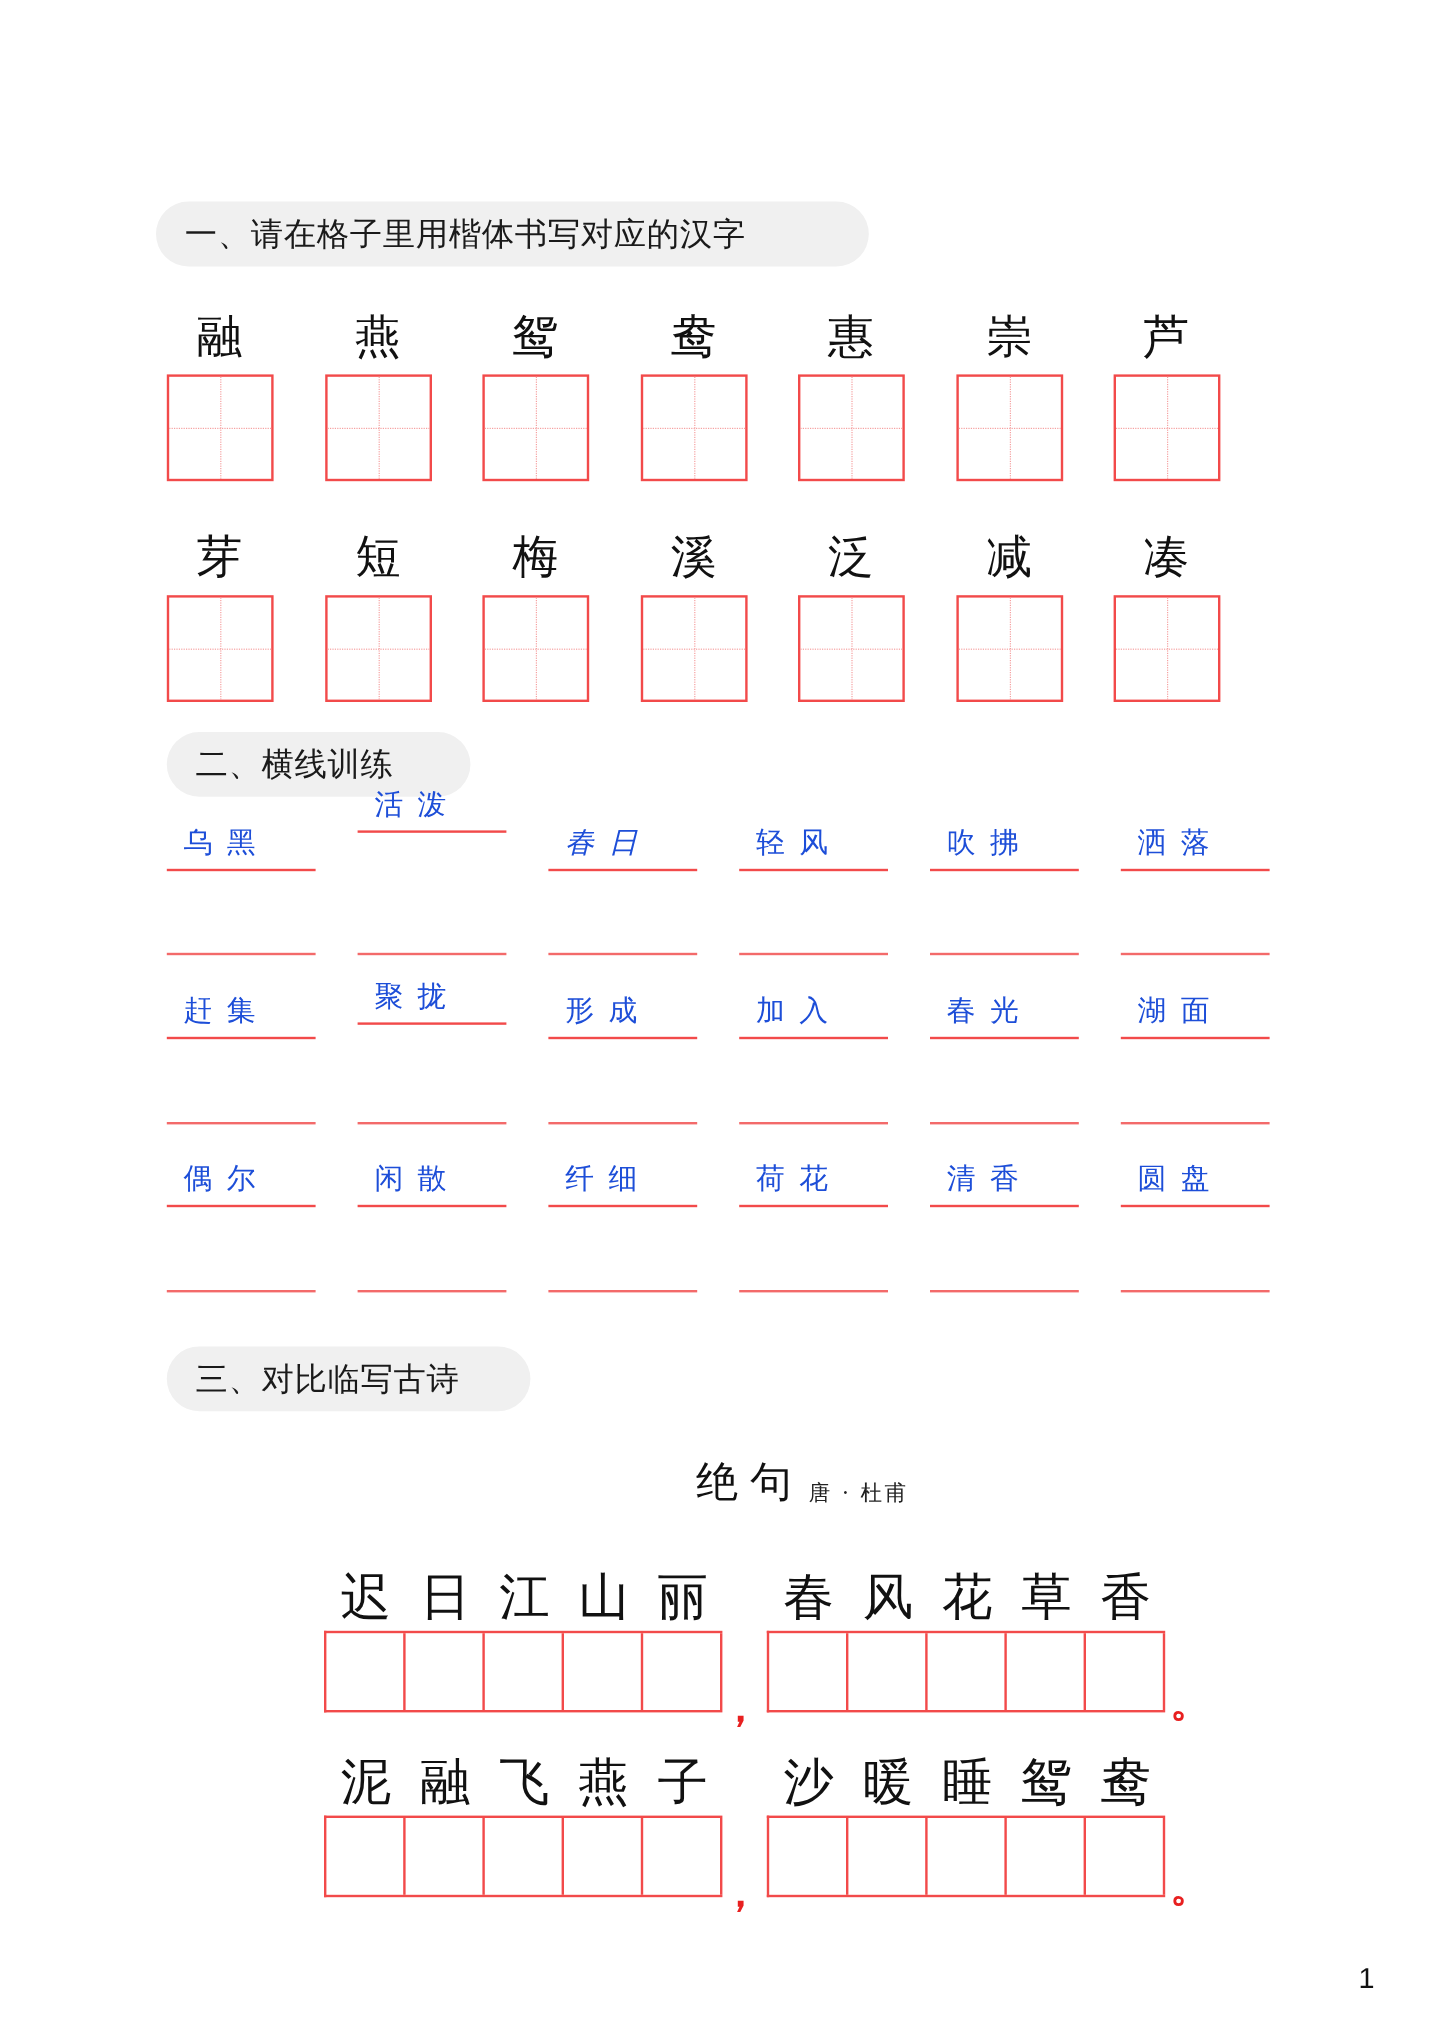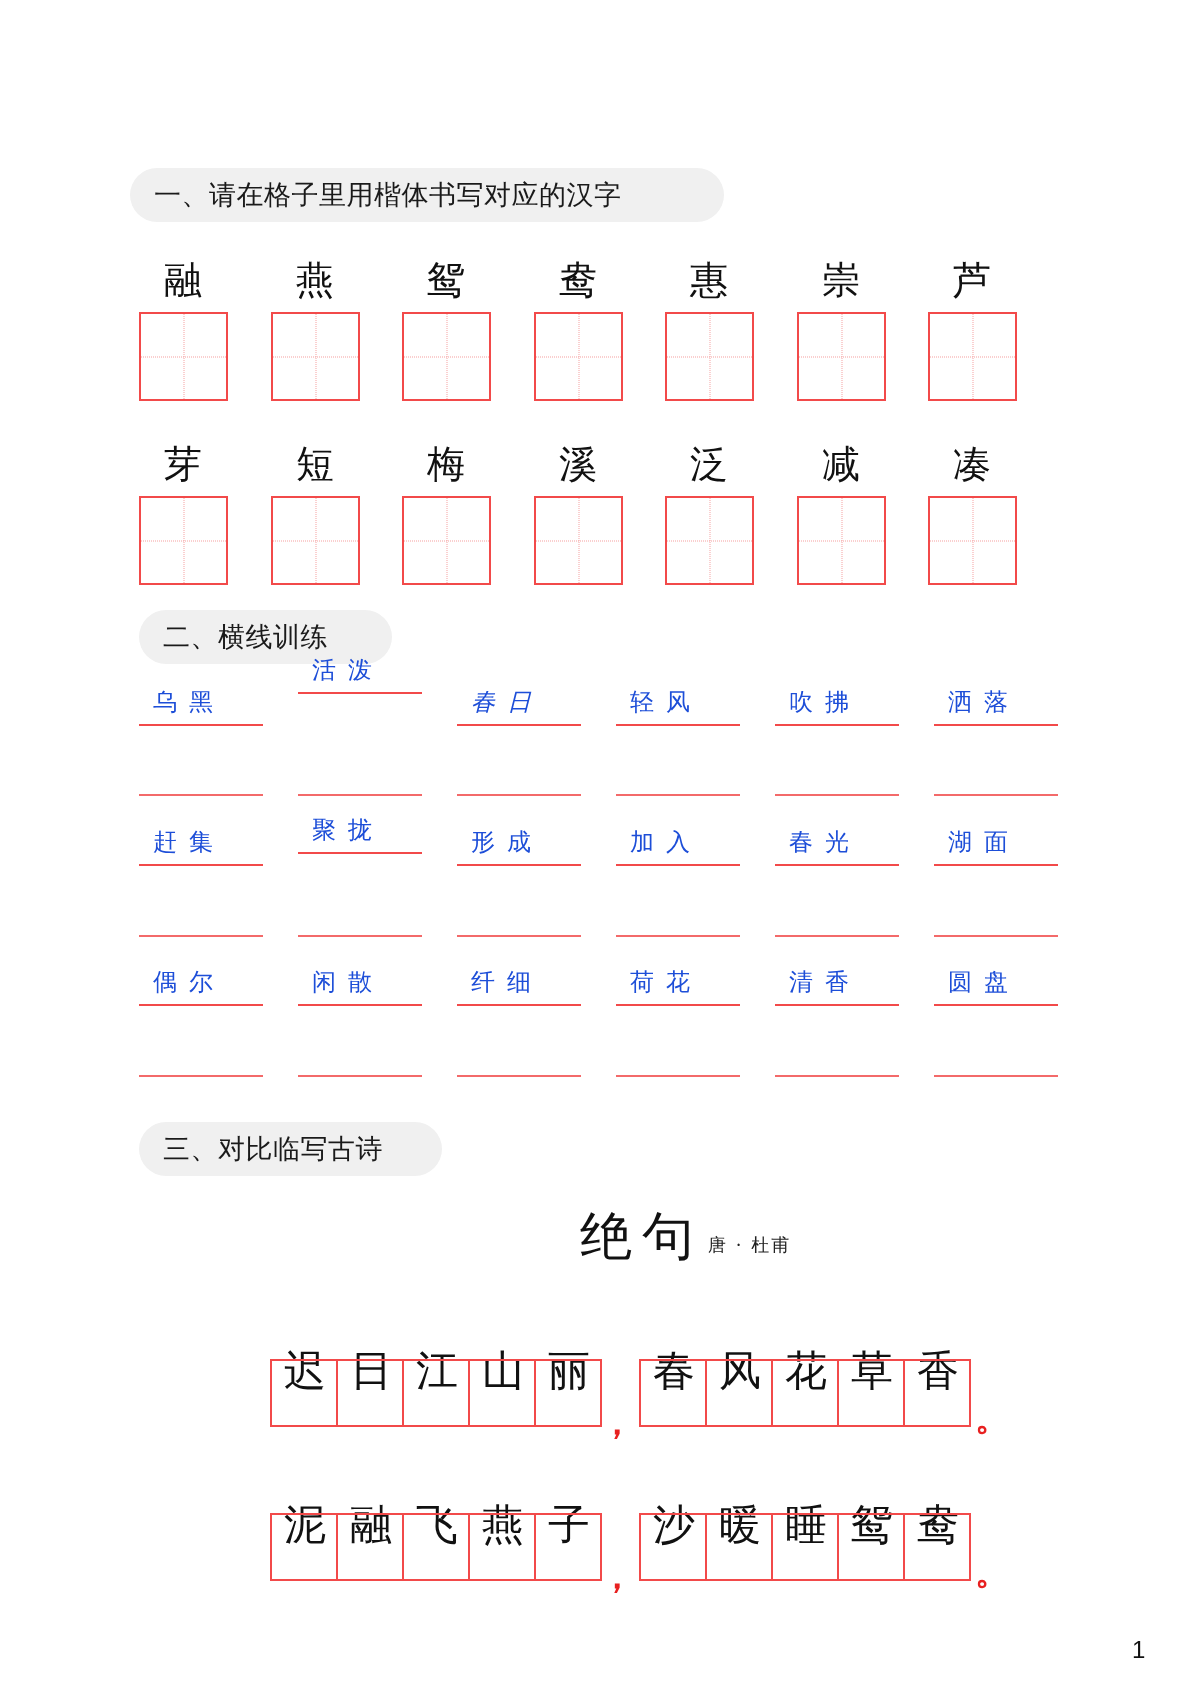--- a/index.html
+++ b/index.html
@@ -62,26 +62,26 @@
       position: absolute;
       width: 124px;
       border-top: 2px solid #f36a6a;
     }
 
     .poem-title {
       position: absolute;
       left: 580px; top: 1212px;
       display: flex; align-items: flex-end;
     }
-    .poem-title .title-text { font-size: 52px; letter-spacing: 10px; line-height: 48px; }
+    .poem-title .title-text { font-size: 35px; letter-spacing: 10px; line-height: 48px; }
     .poem-title .author-text { font-size: 18px; line-height: 30px; margin-left: 4px; letter-spacing: 2px; color: #222; }
 
     .poem-line {
       position: absolute;
-      font-size: 42px; line-height: 50px; color: #111; margin-top: 40px;
+      font-size: 42px; line-height: 50px; color: #111;
     }
     .poem-line span { display: inline-block; width: 66px; text-align: center; }
 
     .poem-grid {
       position: absolute;
       display: flex;
       border: 2px solid #f24a4a;
       border-right: none;
       height: 68px;
     }

